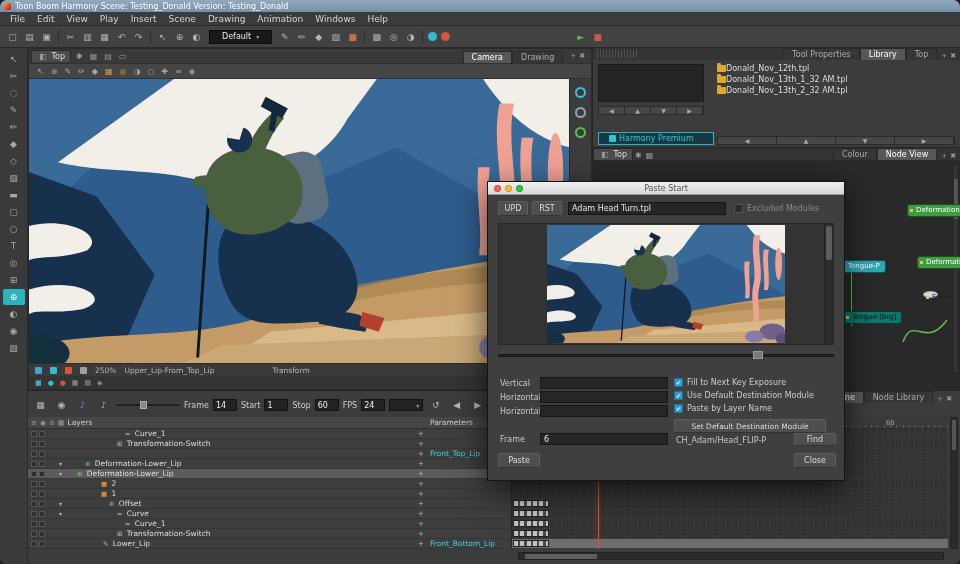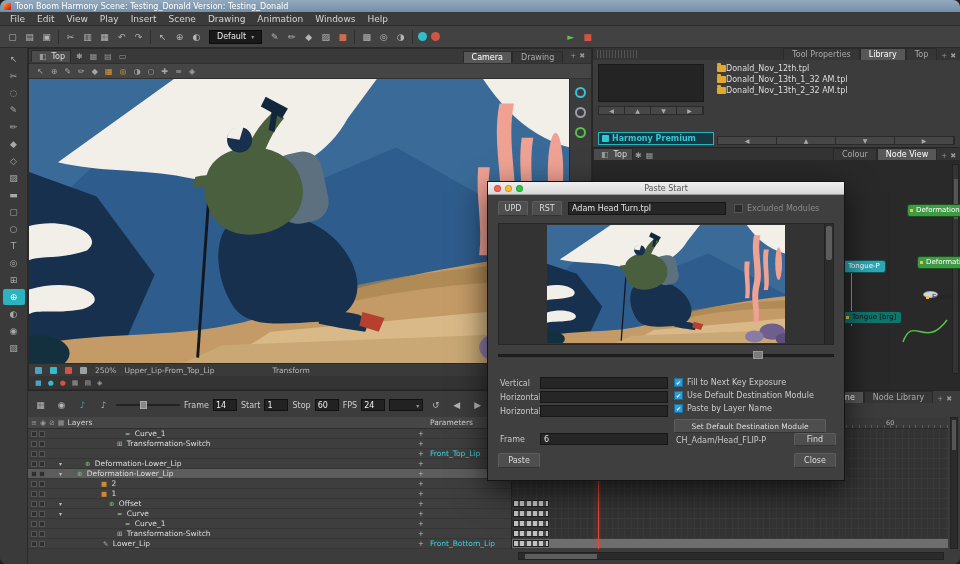--- a/index.html
+++ b/index.html
@@ -9,21 +9,21 @@
   
   .titlebar{height:12px;background:linear-gradient(#93a9bd,#7390a9);display:flex;align-items:center;gap:4px;padding:0 4px;font-size:8px;color:#fff;}
   .logo{width:7px;height:7px;background:linear-gradient(135deg,#f5a623,#d0021b);border-radius:1px;flex-shrink:0;}
   .menubar{height:14px;background:#3b3b3b;border-bottom:1px solid #2b2b2b;display:flex;align-items:center;padding-left:4px;}
   .menu-item{font-size:9px;color:#d5d5d5;padding:0 6px;cursor:default;}
   .toolbar-main{height:22px;background:#424242;border-bottom:1px solid #2a2a2a;display:flex;align-items:center;padding:0 4px;}
   .tgroup{display:contents;}
   .tbtn{width:17px;height:17px;display:flex;align-items:center;justify-content:center;font-size:9px;color:#b5b5b5;border-radius:2px;flex-shrink:0;}
   .sep{width:1px;height:14px;background:#2e2e2e;margin:0 3px;flex-shrink:0;}
   .tspacer{width:120px;flex-shrink:0;}
-  .dropdown{height:14px;background:#191919;border:1px solid #0c0c0c;color:#e8e8e8;font-size:8px;display:flex;align-items:center;gap:5px;padding:0 7px;margin:0 4px;flex-shrink:0;}
+  .dropdown{height:14px;background:#191919;border:1px solid #0c0c0c;color:#e8e8e8;font-size:8px;display:flex;align-items:center;gap:5px;padding:0 12px;margin:0 4px;flex-shrink:0;}
   .caret{font-size:6px;color:#999;}
   .dot{width:9px;height:9px;border-radius:50%;margin:0 2px;flex-shrink:0;}
   
   .lefttools{position:absolute;left:0;top:48px;width:28px;bottom:0;background:#3a3a3a;border-right:1px solid #2a2a2a;display:flex;flex-direction:column;align-items:center;padding-top:3px;gap:1px;}
   .ltool{width:22px;height:16px;display:flex;align-items:center;justify-content:center;font-size:9px;color:#a8a8a8;border-radius:2px;}
   .ltool.active{background:#2bb3c0;color:#fff;}
   
   .camera-panel{position:absolute;left:28px;top:48px;width:564px;height:342px;background:#3e3e3e;border:1px solid #2a2a2a;display:flex;flex-direction:column;}
   .cam-header{height:14px;background:#393939;display:flex;align-items:center;gap:3px;padding:0 2px;}
   .mini-tab{background:#4c4c4c;color:#ddd;padding:0 5px;height:12px;display:flex;align-items:center;gap:3px;border:1px solid #2a2a2a;border-bottom:none;font-size:8px;}
@@ -44,21 +44,21 @@
   .st-right{margin-left:auto;}
   .cam-strip{height:13px;background:#343434;display:flex;align-items:center;gap:6px;padding:0 6px;font-size:7px;}
   
   .library-panel{position:absolute;left:592px;top:48px;width:368px;height:100px;background:#3c3c3c;border-left:1px solid #262626;border-bottom:1px solid #262626;}
   .panel-tabs{height:12px;background:#343434;display:flex;align-items:flex-end;}
   .drag-dots{width:40px;height:8px;margin:2px 4px;background:repeating-linear-gradient(90deg,#555 0 1px,transparent 1px 3px);}
   .lib-body{position:relative;height:88px;}
   .preview-box{position:absolute;left:5px;top:4px;width:106px;height:38px;background:#242424;border:1px solid #1a1a1a;}
   .nav{position:absolute;display:flex;height:9px;border:1px solid #2a2a2a;}
   .nav-cell{flex:1;background:#474747;border-right:1px solid #2a2a2a;font-size:6px;color:#aaa;display:flex;align-items:center;justify-content:center;}
-  .premium{position:absolute;left:5px;top:72px;width:116px;height:13px;border:1px solid #2bb3c0;background:#163a44;color:#35c4d4;font-size:8px;display:flex;align-items:center;gap:3px;padding:0 3px;white-space:nowrap;font-weight:bold;}
+  .premium{position:absolute;left:5px;top:72px;width:116px;height:13px;border:1px solid #2bb3c0;background:#163a44;color:#35c4d4;font-size:8px;display:flex;align-items:center;gap:3px;padding:0 10px;white-space:nowrap;}
   .premium-ic{width:7px;height:7px;background:#35c4d4;border-radius:1px;flex-shrink:0;}
   .file-list{position:absolute;left:124px;top:3px;right:5px;}
   .file-row{display:flex;align-items:center;height:11px;font-size:8px;color:#ddd;white-space:nowrap;}
   .folder{width:9px;height:7px;background:#e0a92f;border-radius:1px;position:relative;flex-shrink:0;}
   .folder::before{content:"";position:absolute;left:0;top:-2px;width:4px;height:2px;background:#e0a92f;border-radius:1px 1px 0 0;}
   
   .node-panel{position:absolute;left:592px;top:148px;width:368px;height:242px;background:#2c2c2c;border-left:1px solid #262626;}
   .node-canvas{position:relative;height:230px;overflow:hidden;background:#292929;}
   .node{position:absolute;height:13px;line-height:11px;font-size:7px;color:#fff;padding:0 5px 0 8px;border-radius:3px;border:1px solid rgba(0,0,0,.5);white-space:nowrap;z-index:2;}
   .node::before{content:"";position:absolute;left:2px;top:4px;width:3px;height:3px;background:#e8c547;}

